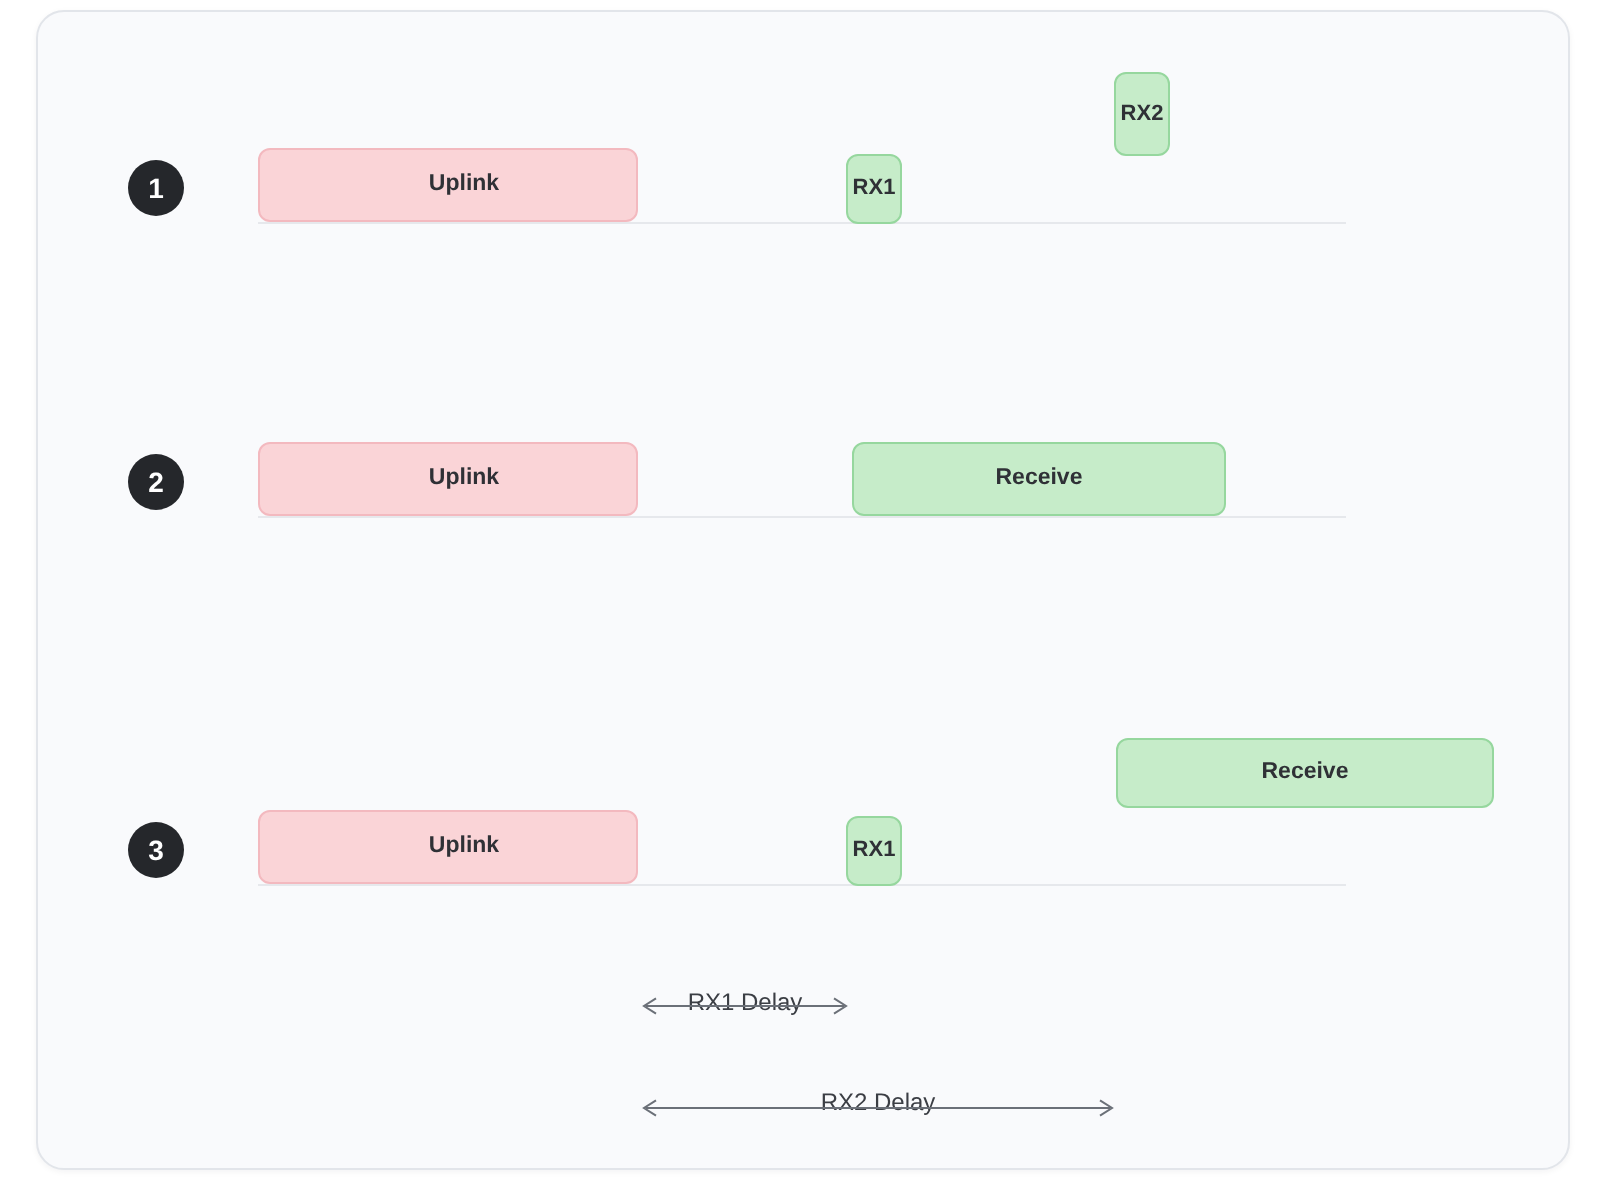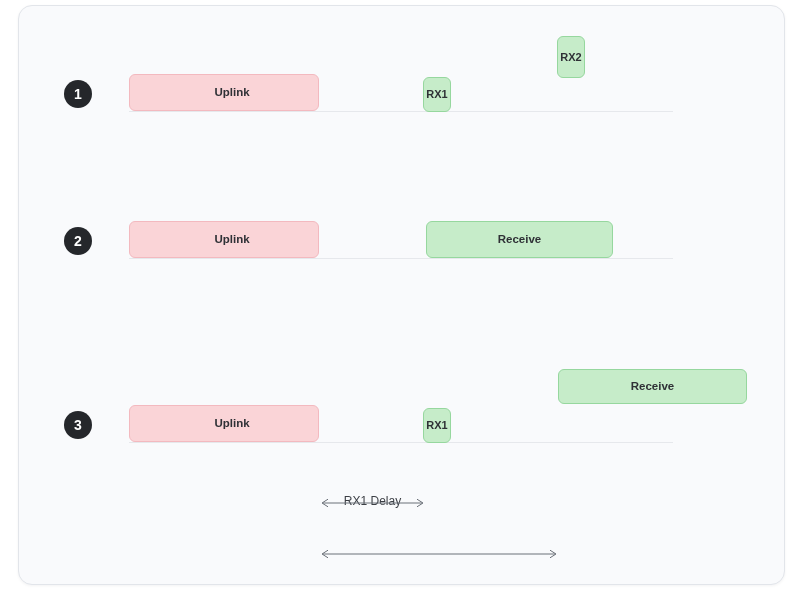--- a/index.html
+++ b/index.html
@@ -128,20 +128,21 @@
     <div class="measure" style="left:300px; top:477px; width:107px; height:26px;">
       <div class="m-label" style="top:0;">RX1 Delay</div>
       <svg width="107" height="12" viewBox="0 0 107 12" style="top:14px;">
         <line x1="4" y1="6" x2="103" y2="6" stroke="#6b7078" stroke-width="1"></line>
         <polyline points="9,2.2 3,6 9,9.8" fill="none" stroke="#6b7078" stroke-width="1"></polyline>
         <polyline points="98,2.2 104,6 98,9.8" fill="none" stroke="#6b7078" stroke-width="1"></polyline>
       </svg>
     </div>
 
     <div class="measure" style="left:300px; top:527px; width:240px; height:26px;">
+      <div class="m-label" style="top:0;">RX2 Delay</div>
       <svg width="240" height="12" viewBox="0 0 240 12" style="top:15px;">
         <line x1="4" y1="6" x2="236" y2="6" stroke="#6b7078" stroke-width="1"></line>
         <polyline points="9,2.2 3,6 9,9.8" fill="none" stroke="#6b7078" stroke-width="1"></polyline>
         <polyline points="231,2.2 237,6 231,9.8" fill="none" stroke="#6b7078" stroke-width="1"></polyline>
       </svg>
     </div>
 
   </div>
 </div>
 

